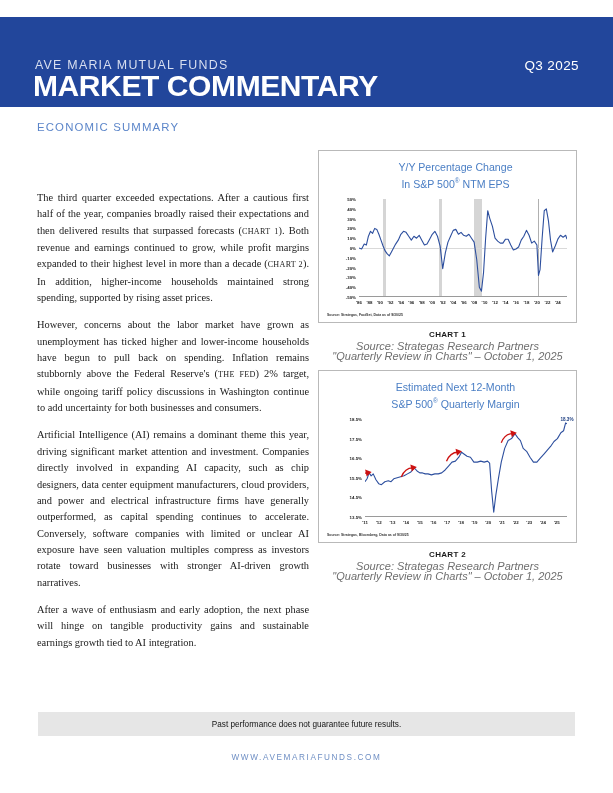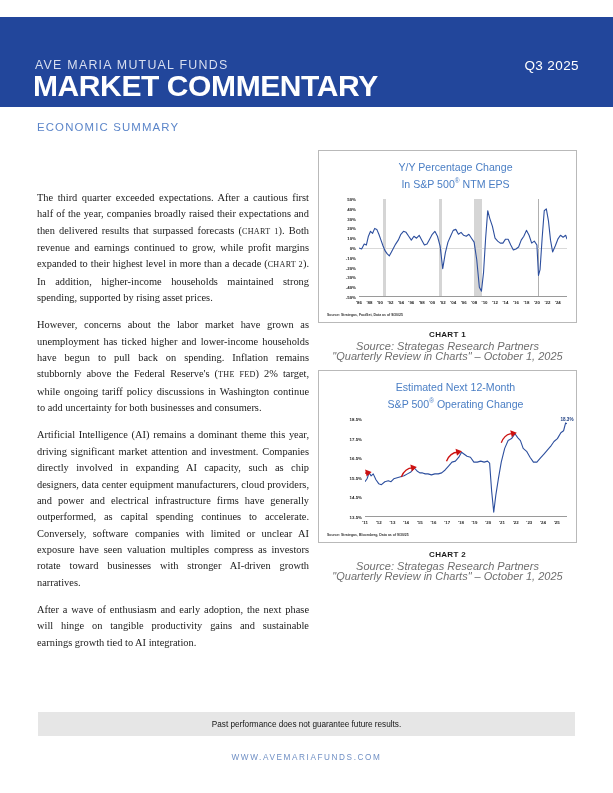--- a/index.html
+++ b/index.html
@@ -302,21 +302,21 @@
   <div class="caption-label">CHART 1</div>
   <div class="caption-src">
     <div>Source: Strategas Research Partners</div>
     <div>"Quarterly Review in Charts" – October 1, 2025</div>
   </div>
 </div>
 
 <div class="chart-card" id="chart2-card">
   <div class="chart-title">
     <span>Estimated Next 12-Month</span><br>
-    <span>S&amp;P 500</span><span class="sup">®</span><span> Operating Change</span>
+    <span>S&amp;P 500</span><span class="sup">®</span><span> Quarterly Margin</span>
   </div>
   <div class="plot" id="chart2-plot">
       <div class="axis-bottom"></div>
       <div class="ytick" style="top: 0px;">18.5%</div>
       <div class="ytick" style="top: 19.6px;">17.5%</div>
       <div class="ytick" style="top: 39.2px;">16.5%</div>
       <div class="ytick" style="top: 58.8px;">15.5%</div>
       <div class="ytick" style="top: 78.4px;">14.5%</div>
       <div class="ytick" style="top: 98px;">13.5%</div>
       <div class="xtick" style="left: 0px;">'11</div>

